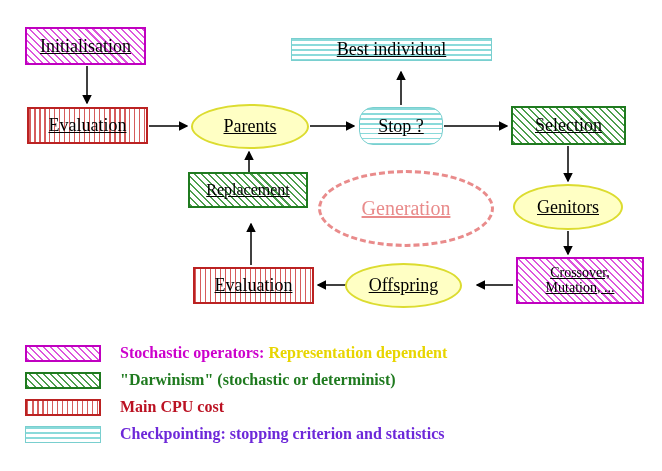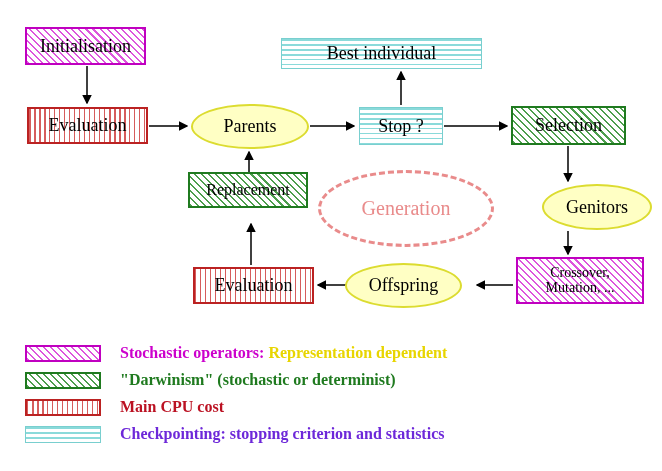--- a/index.html
+++ b/index.html
@@ -24,20 +24,21 @@
   .node {
     position: absolute;
     display: flex;
     align-items: center;
     justify-content: center;
     text-align: right;
     color: #000;
     font-size: 18px;
     line-height: 1.05;
     box-sizing: border-box;
+    text-decoration: underline;
   }
   
   .magenta-hatch {
     border: 2px solid #c000c0;
     background: repeating-linear-gradient(45deg, #dd55dd 0 1.5px, #ffffff 1.5px 5px);
   }
   .green-hatch {
     border: 2px solid #1f7a1f;
     background: repeating-linear-gradient(45deg, #4d9e4d 0 1.5px, #ffffff 1.5px 5px);
   }
@@ -111,41 +112,41 @@
   </div>
 
   <div class="node red-stripes" style="left:27px; top:107px; width:121px; height:37px;">
     <span>Evaluation</span>
   </div>
 
   <div class="node yellow-ellipse" style="left:191px; top:104px; width:118px; height:45px;">
     <span>Parents</span>
   </div>
 
-  <div class="node cyan-stripes" style="left:281px; top:38px; width:201px; height:31px;">
+  <div class="node cyan-stripes" style="left:291px; top:38px; width:201px; height:23px;">
     <span>Best individual</span>
   </div>
 
-  <div class="node cyan-stripes" style="left:359px; top:107px; width:84px; height:38px;">
+  <div class="node cyan-stripes" style="left:359px; top:107px; width:84px; height:38px;border-radius:14px;">
     <span>Stop ?</span>
   </div>
 
   <div class="node green-hatch" style="left:511px; top:106px; width:115px; height:39px;">
     <span>Selection</span>
   </div>
 
   <div class="node green-hatch" style="left:188px; top:172px; width:120px; height:36px; font-size:16px;">
     <span>Replacement</span>
   </div>
 
   <div class="node generation-ellipse" style="left:318px; top:170px; width:176px; height:77px;">
     <span>Generation</span>
   </div>
 
-  <div class="node yellow-ellipse" style="left:542px; top:184px; width:110px; height:46px;">
+  <div class="node yellow-ellipse" style="left:513px; top:184px; width:110px; height:46px;">
     <span>Genitors</span>
   </div>
 
   <div class="node magenta-hatch small-label" style="left:516px; top:257px; width:128px; height:47px; flex-direction:column;">
     <span>Crossover,</span>
     <span>Mutation, ...</span>
   </div>
 
   <div class="node yellow-ellipse" style="left:345px; top:263px; width:117px; height:45px;">
     <span>Offspring</span>

